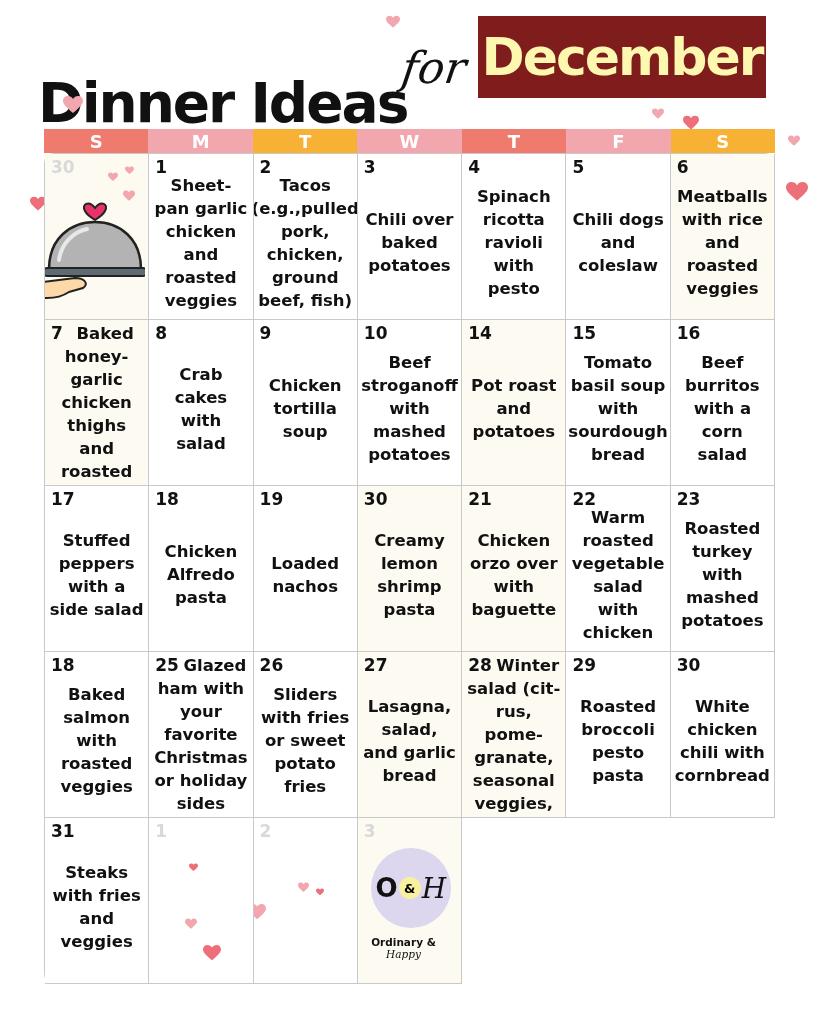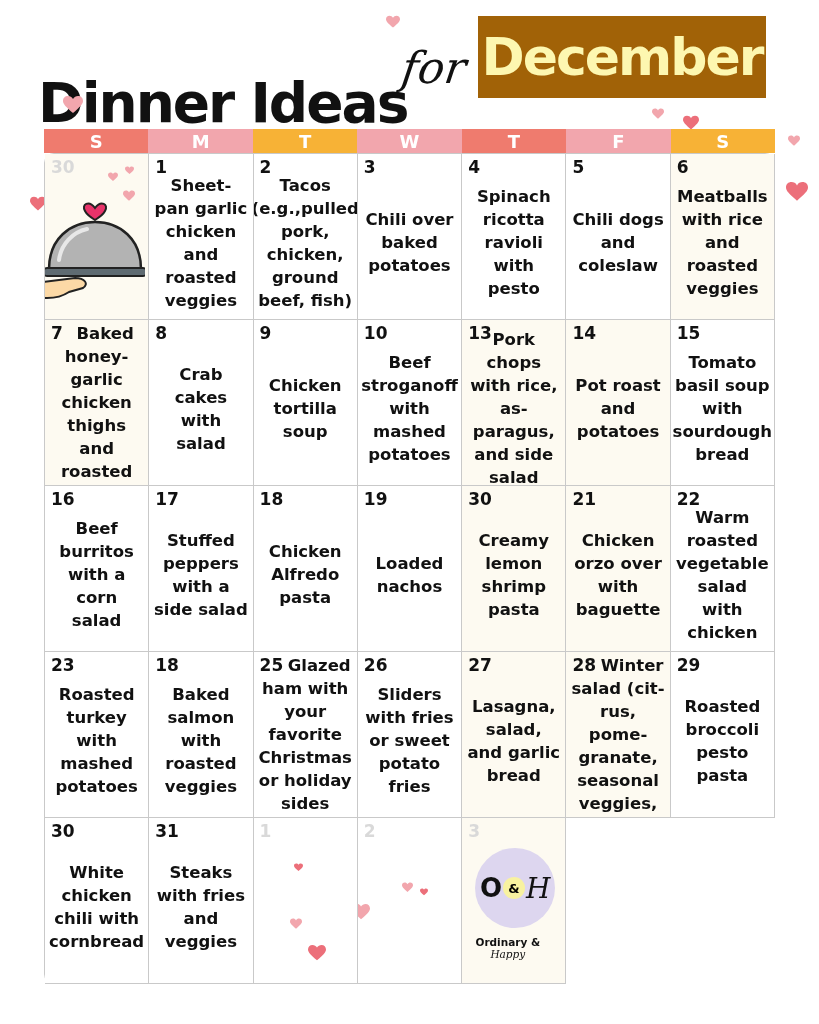--- a/index.html
+++ b/index.html
@@ -1,21 +1,21 @@
 <!DOCTYPE html>
 <html><head>
 <meta charset="utf-8">
 <style>
   html, body { margin: 0; padding: 0; background: #ffffff; }
   body { width: 819px; height: 1024px; position: relative; overflow: hidden; font-family: "DejaVu Sans", sans-serif; }
 
   .title-wrap { position: absolute; left: 0; top: 0; width: 819px; height: 120px; }
   .title-main { position: absolute; left: 38px; top: 24px; font-family: "DejaVu Sans", sans-serif; font-weight: 900; font-size: 55px; letter-spacing: -2px; color: #111; line-height: 70px; margin-top: 44px; }
   .title-for { position: absolute; left: 402px; top: 38px; font-family: "DejaVu Serif", serif; font-style: italic; font-size: 44px; color: #111; line-height: 60px; transform: skewX(-8deg); }
-  .title-month-box { position: absolute; left: 478px; top: 16px; width: 288px; height: 82px; background: #a16207; display: flex; align-items: center; justify-content: center; }
+  .title-month-box { position: absolute; left: 478px; top: 16px; width: 288px; height: 82px; background: #7f1d1d; display: flex; align-items: center; justify-content: center; }
   .title-month { font-family: "DejaVu Sans", sans-serif; font-weight: 900; font-size: 52px; letter-spacing: -2px; color: #fdf7b0; }
 
   .heart { position: absolute; width: 14px; height: 14px; }
   .heart svg { width: 100%; height: 100%; display: block; }
 
   .calendar { position: absolute; left: 44px; top: 129px; width: 731px; }
   .dow-row { display: grid; grid-template-columns: repeat(7, 1fr); height: 24px; }
   .dow { color: #fff; font-family: "DejaVu Sans", sans-serif; font-weight: bold; font-size: 18px; display: flex; align-items: center; justify-content: center; }
 
   .grid { display: grid; grid-template-columns: repeat(7, 1fr); border-left: 1.5px solid #c9c9c9; border-top: 1.5px solid #c9c9c9; border-radius: 10px; }
@@ -151,24 +151,20 @@
       </div>
       <div class="cell">
         <span class="day-num">9</span>
         <div class="meal">Chicken tortilla soup</div>
       </div>
       <div class="cell">
         <span class="day-num">10</span>
         <div class="meal">Beef stroganoff with mashed potatoes</div>
       </div>
       <div class="cell weekend">
-        <span class="day-num">13</span>
-        <div class="meal">Pork chops with rice, as-paragus, and side salad</div>
-      </div>
-      <div class="cell weekend">
         <span class="day-num">14</span>
         <div class="meal">Pot roast and potatoes</div>
       </div>
       <div class="cell">
         <span class="day-num">15</span>
         <div class="meal">Tomato basil soup with sourdough bread</div>
       </div>
       <div class="cell">
         <span class="day-num">16</span>
         <div class="meal">Beef burritos with a corn salad</div>

